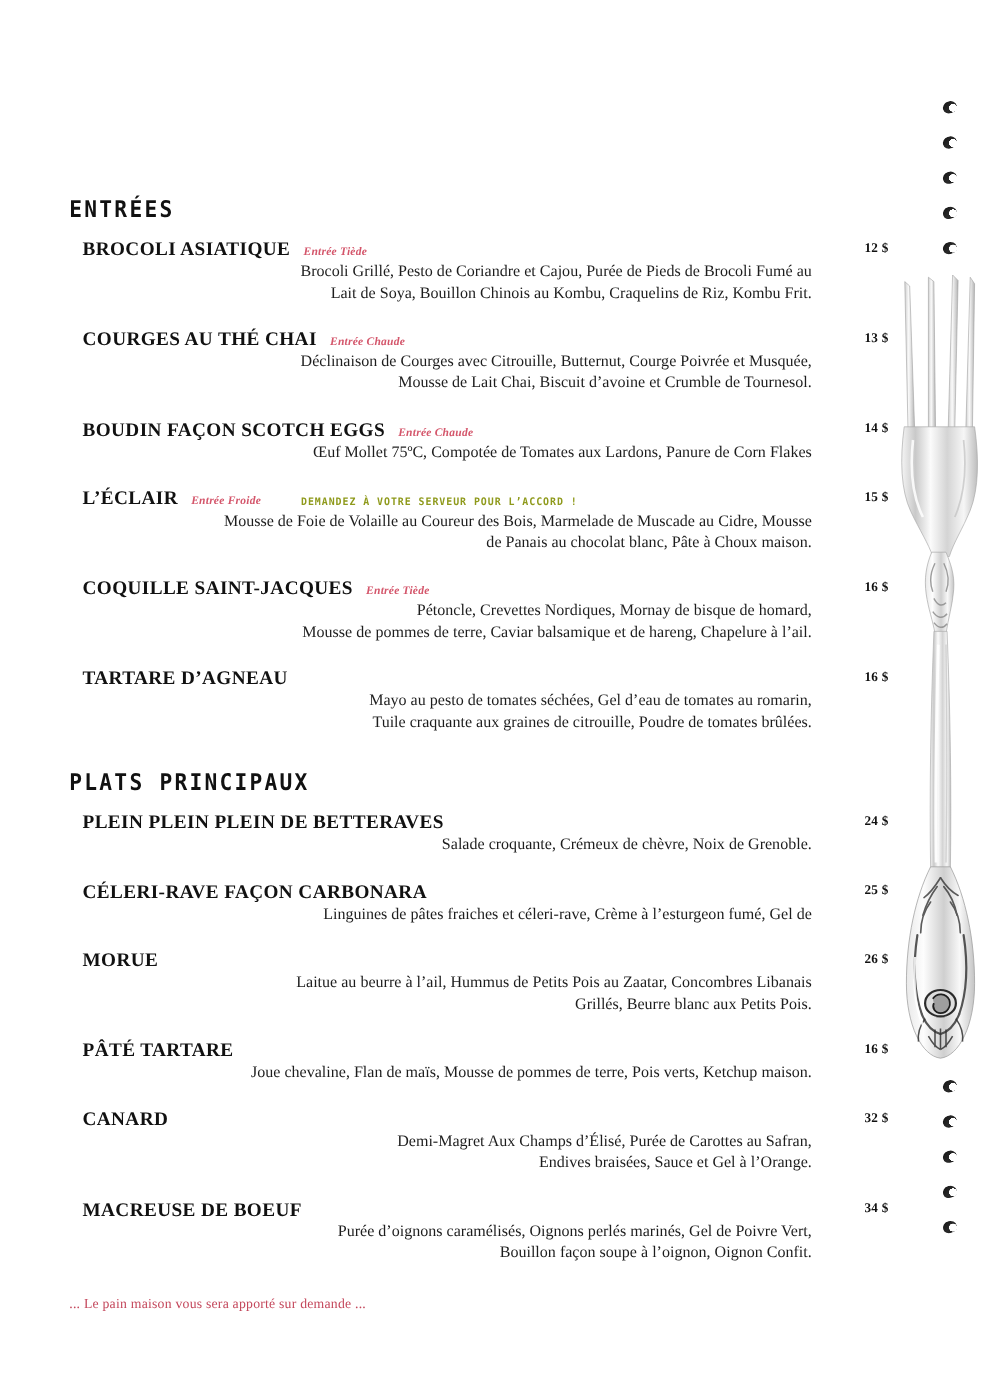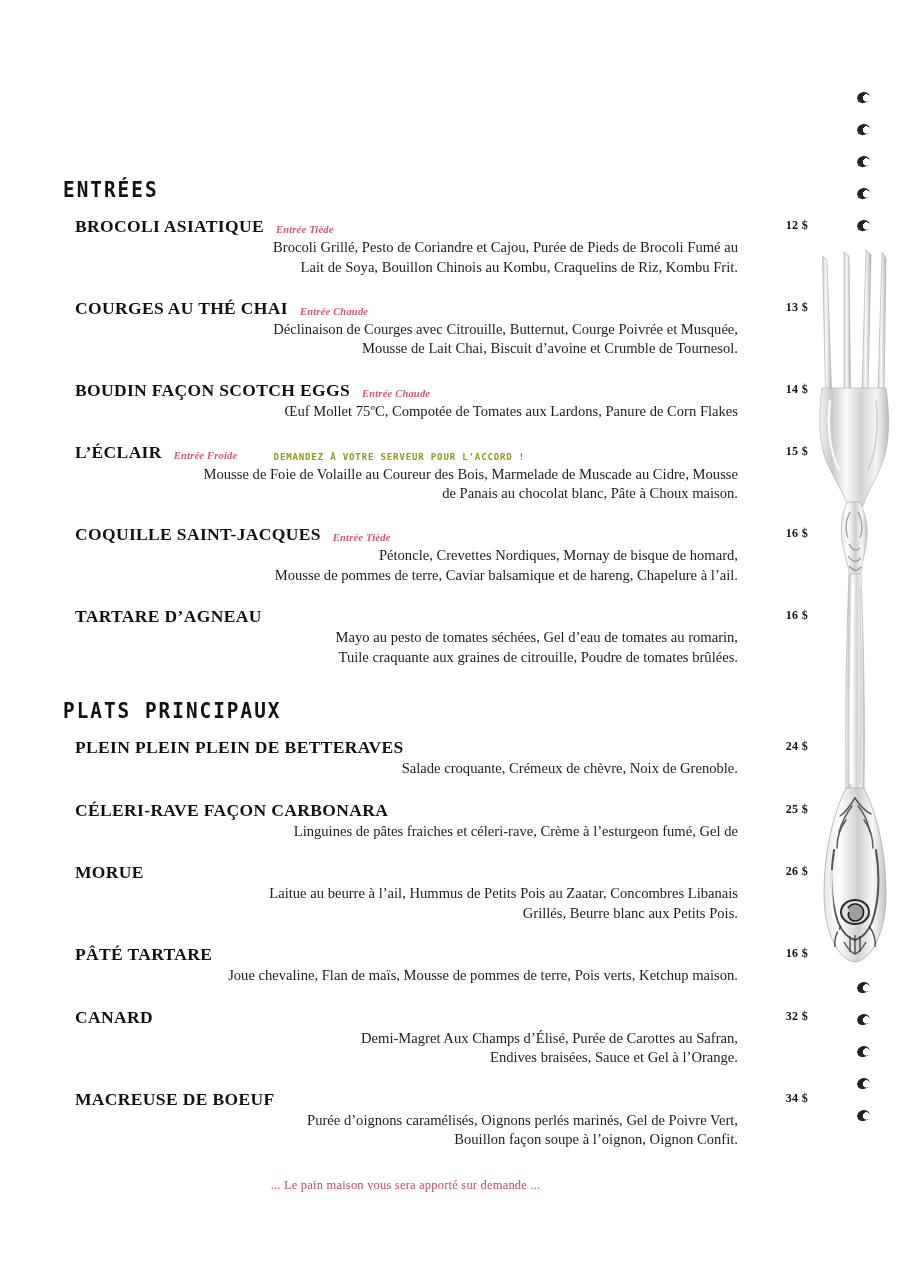--- a/index.html
+++ b/index.html
@@ -137,21 +137,21 @@
     margin: 2px 0 0 0;
     font-size: 14.6px;
     line-height: 1.33;
     color: #1d1d1d;
     max-width: 680px;
   }
   .item-desc .line { display: block; white-space: nowrap; text-align: right; }
 
   .footnote {
     margin-top: 28px;
-    text-align: center;
+    text-align: left;
     font-size: 12.5px;
     color: #c4485c;
     letter-spacing: 0.2px;
     padding-right: 60px;
   }
 </style>
 </head>
 <body>
 
 <div class="punch-col top">

